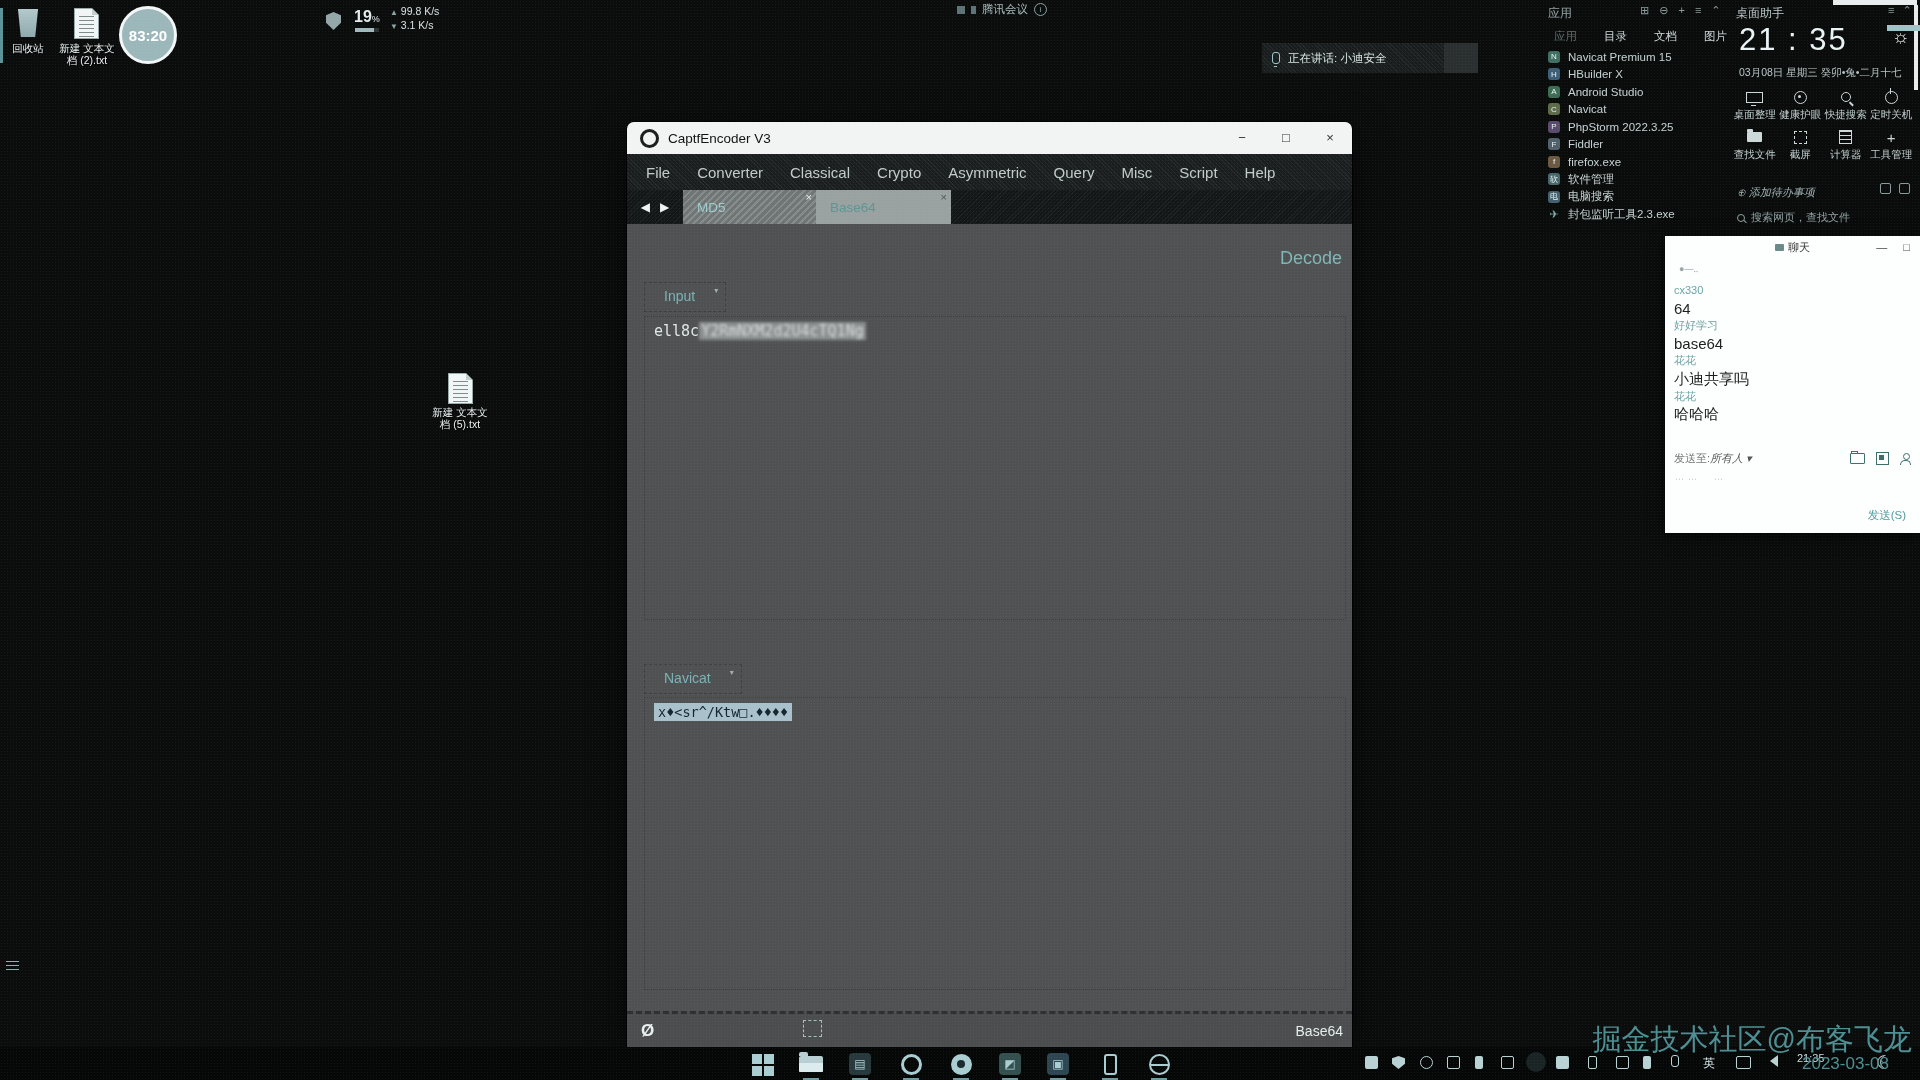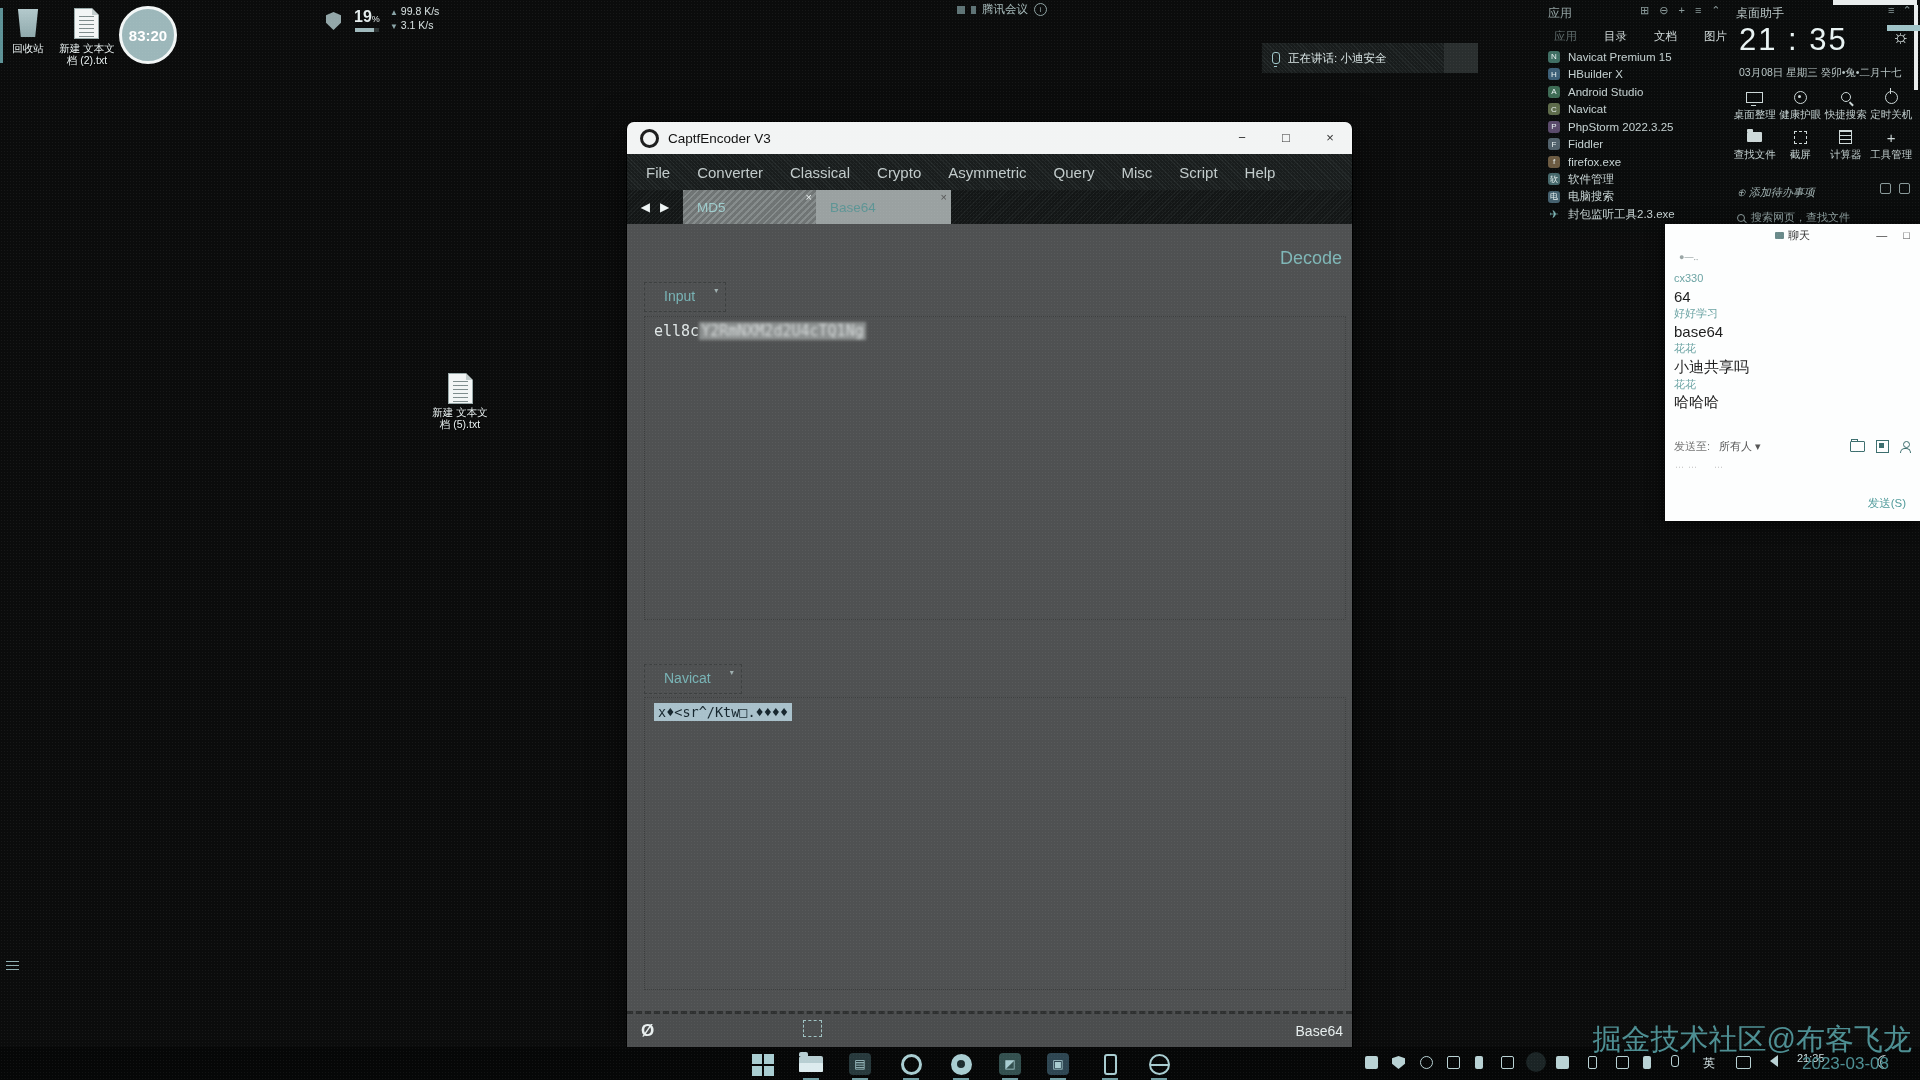--- a/index.html
+++ b/index.html
@@ -111,32 +111,32 @@
   .gi-shot{width:11px;height:11px;border:1.5px dashed #cdd8d8;}
   .gi-calc{width:11px;height:12px;border:1.5px solid #cdd8d8;background-image:linear-gradient(#cdd8d8 1.5px,transparent 1.5px);background-size:100% 4px;}
   .gi-plus{font-size:15px;}
   .as-todo{position:absolute;left:197px;top:185px;color:#9fb0b0;font-size:11px;font-style:italic;}
   .as-todo-icons{position:absolute;left:340px;top:183px;display:flex;gap:8px;color:#8a9a9a;font-size:11px;}
   .as-search{position:absolute;left:197px;top:210px;color:#8fa0a0;font-size:11px;display:flex;align-items:center;gap:6px;}
   .mag{width:6px;height:6px;border:1.3px solid #8fa0a0;border-radius:50%;position:relative;display:inline-block;}
   .mag::after{content:"";position:absolute;right:-3px;bottom:-2px;width:4px;height:1.2px;background:#8fa0a0;transform:rotate(45deg);}
 
   
-  #chat{left:1665px;top:224px;width:255px;height:297px;background:#fdfefe;color:#222;
+  #chat{left:1665px;top:236px;width:255px;height:297px;background:#fdfefe;color:#222;
     box-shadow:0 3px 14px rgba(0,0,0,.7);}
   .ch-titlebar{height:22px;display:flex;align-items:center;font-size:11px;color:#333;}
   .ch-title{margin-left:110px;display:flex;align-items:center;gap:4px;}
   .ch-bubble{width:9px;height:7px;background:#6a8a8a;border-radius:1px;}
   .ch-ctrl{margin-left:auto;display:flex;gap:16px;margin-right:10px;color:#444;font-size:11px;}
   .ch-mini-avatar{position:absolute;left:14px;top:26px;color:#9aa5a5;font-size:9px;}
   .ch-msgs{position:absolute;left:9px;top:46px;line-height:17.6px;}
   .sender{color:#6ba3a3;font-size:11px;}
   .msg{color:#1d1d1d;font-size:15px;}
   .ch-sendrow{position:absolute;left:9px;top:215px;display:flex;align-items:center;font-size:11px;color:#777;width:237px;}
-  .ch-sendto-val{color:#555;margin-left:9px;}
+  .ch-sendto-val{color:#555;margin-left:0;font-style:italic;}
   .ch-icons{margin-left:auto;display:flex;gap:11px;align-items:center;}
   .ci-folder{width:13px;height:9px;border:1.3px solid #3c6e6e;border-radius:1px;position:relative;}
   .ci-folder::before{content:"";position:absolute;left:0;top:-3px;width:5px;height:2px;border:1.3px solid #3c6e6e;border-bottom:none;}
   .ci-shot{width:11px;height:11px;border:1.3px solid #3c6e6e;position:relative;}
   .ci-shot::after{content:"";position:absolute;left:2px;top:2px;width:5px;height:5px;background:#3c6e6e;}
   .ci-person{width:11px;height:11px;position:relative;}
   .ci-person::before{content:"";position:absolute;left:3px;top:0;width:5px;height:5px;border:1.2px solid #3c6e6e;border-radius:50%;}
   .ci-person::after{content:"";position:absolute;left:0;bottom:-1px;width:9px;height:4px;border:1.2px solid #3c6e6e;border-bottom:none;border-radius:5px 5px 0 0;}
   .ch-dots{position:absolute;left:10px;top:237px;color:#bbb;font-size:9px;letter-spacing:4px;}
   .ch-send{position:absolute;right:14px;bottom:10px;color:#4f9a9a;font-size:11.5px;}

